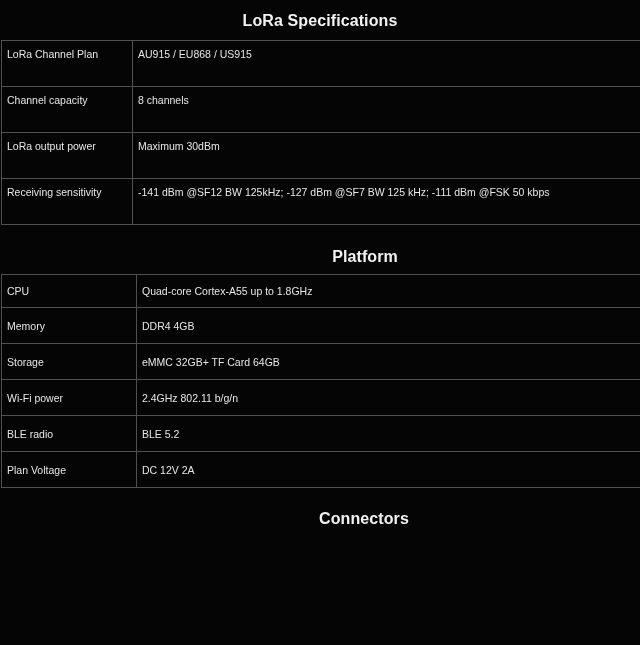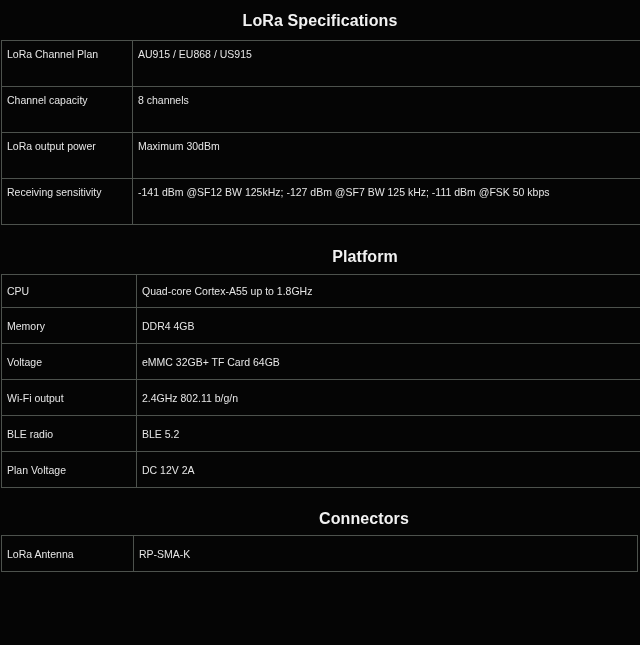--- a/index.html
+++ b/index.html
@@ -90,43 +90,39 @@
   <tbody>
       <tr class="first">
     <td>CPU</td>
     <td>Quad-core Cortex-A55 up to 1.8GHz</td>
   </tr>
   <tr>
     <td>Memory</td>
     <td>DDR4 4GB</td>
   </tr>
   <tr>
-    <td>Voltage</td>
+    <td>Storage</td>
     <td>eMMC 32GB+ TF Card 64GB</td>
   </tr>
   <tr>
-    <td>Wi-Fi output</td>
+    <td>Wi-Fi power</td>
     <td>2.4GHz 802.11 b/g/n</td>
   </tr>
   <tr>
     <td>BLE radio</td>
     <td>BLE 5.2</td>
   </tr>
   <tr>
     <td>Plan Voltage</td>
     <td>DC 12V 2A</td>
   </tr>
 </tbody>
   </table>
 
 <div class="section-title" style="top:510px;padding-left:44px;">Connectors</div>
 <table class="spec" id="t3">
   <colgroup>
       <col class="c1">
       <col>
     </colgroup>
   <tbody>
-      <tr>
-    <td>LoRa Antenna</td>
-    <td>RP-SMA-K</td>
-  </tr>
 </tbody>
   </table>
 
 </body></html>

